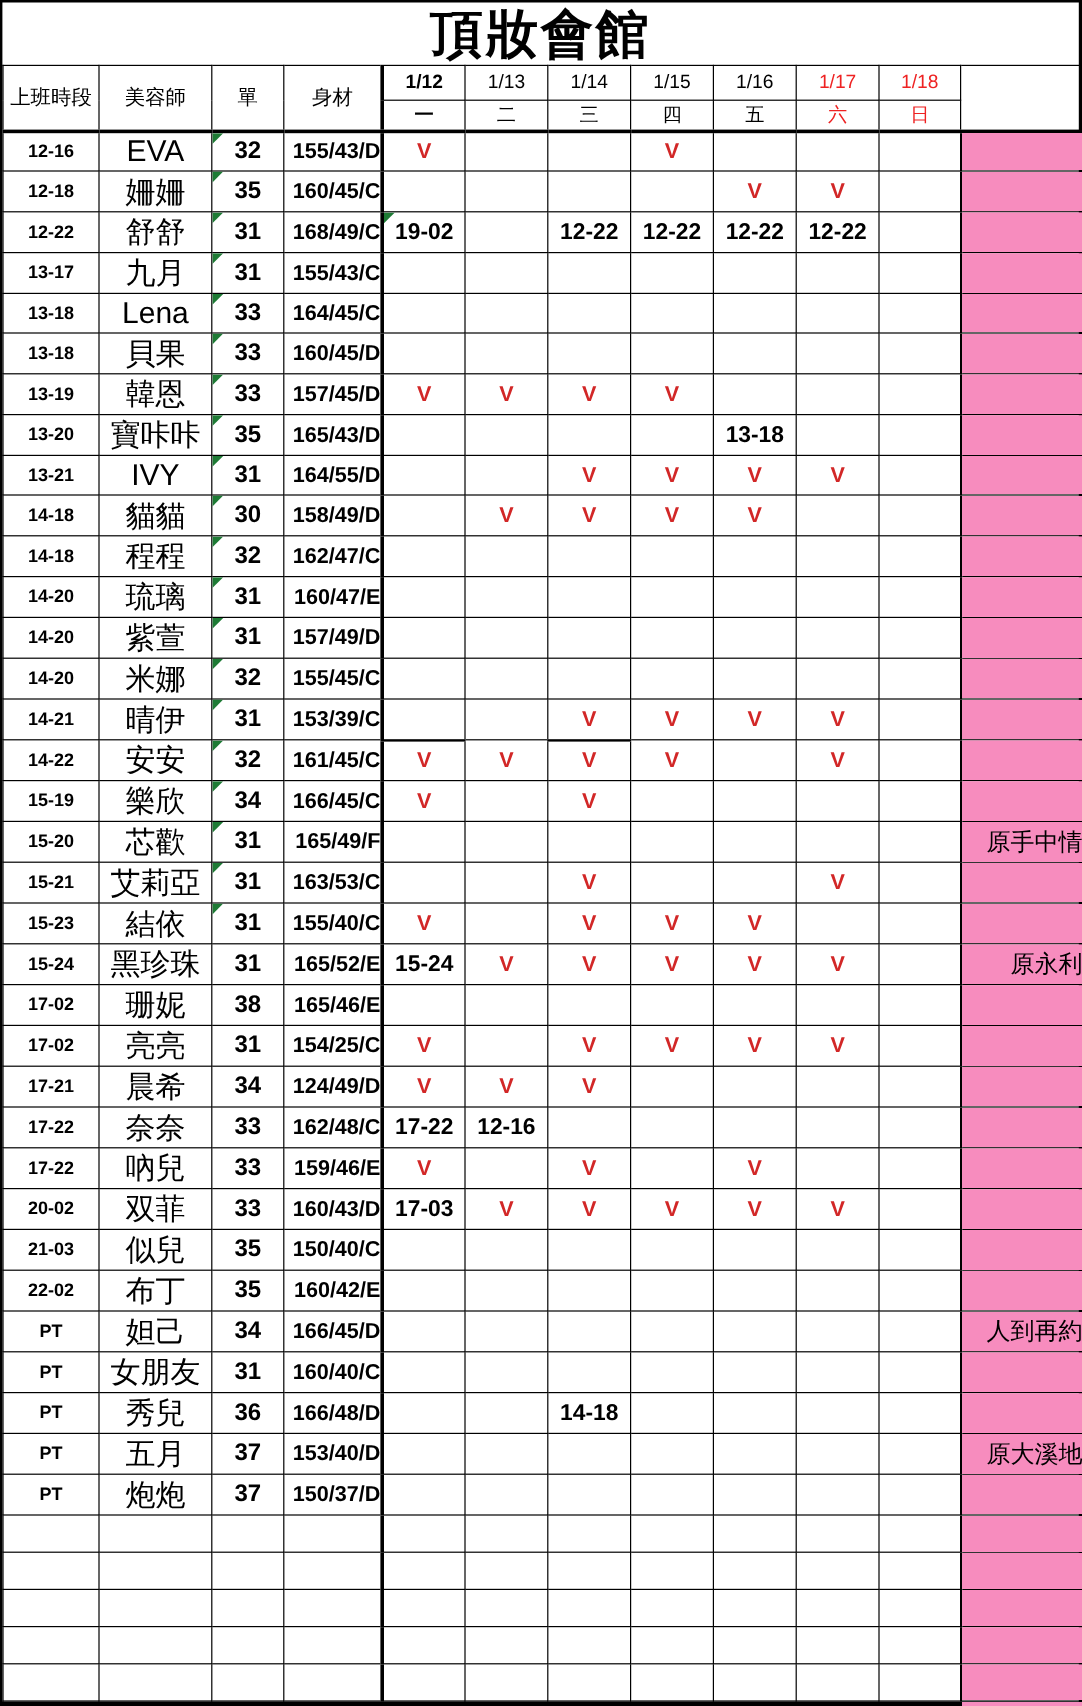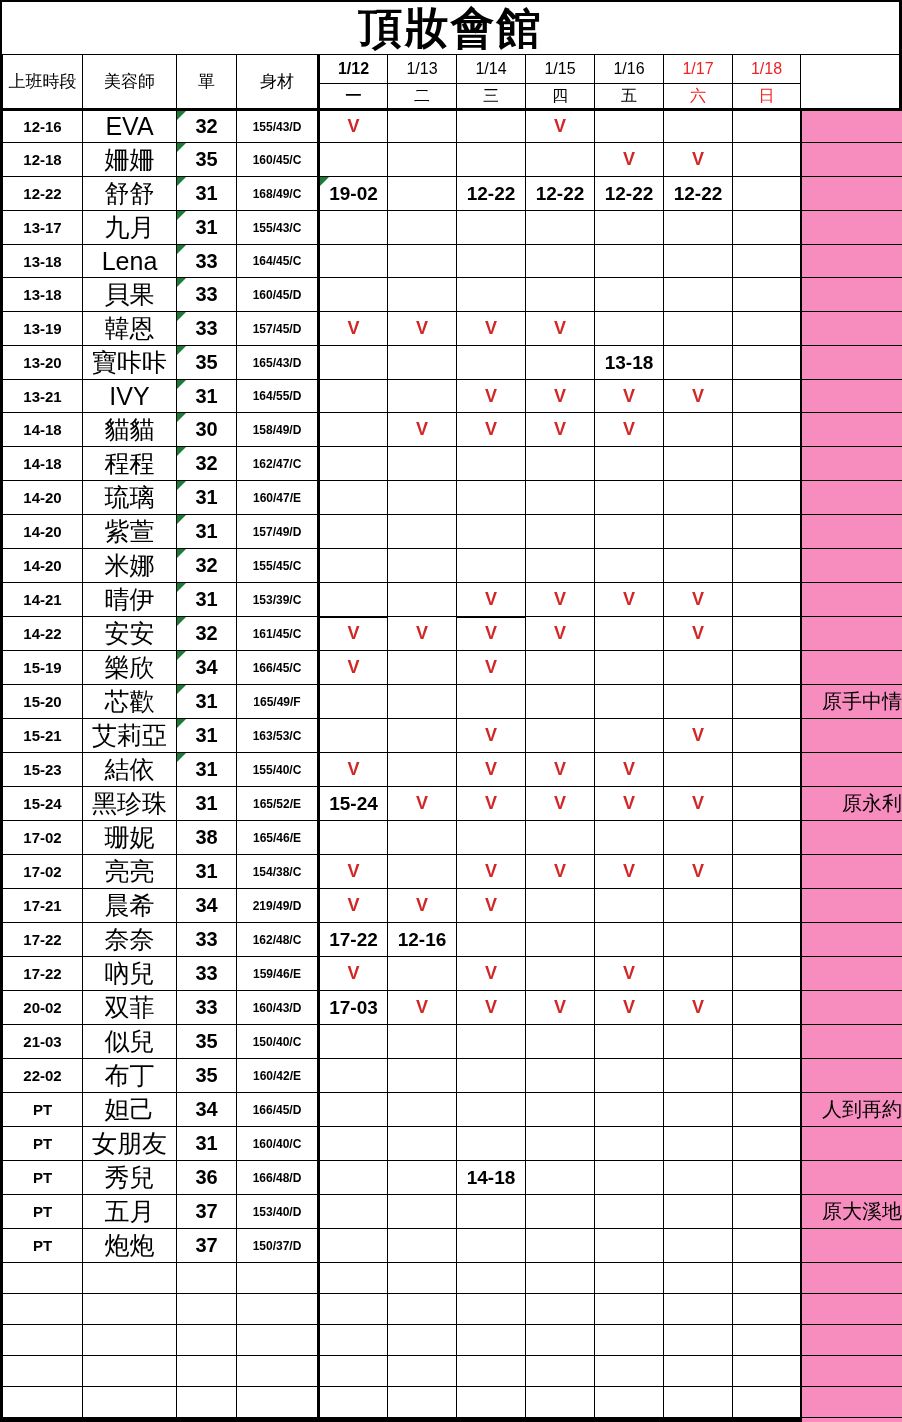--- a/index.html
+++ b/index.html
@@ -24,21 +24,21 @@
   tr.hdr2 th, th.span2{border-bottom:3px solid #000;}
   tr.data{height:33px;}
   tr.erow{height:31px;}
   .hcell{font-size:17px;}
   .date-h,.wd-h{font-size:16px;}
   .redtxt{color:var(--red-h);}
   .thickL{border-left:3px solid #000;font-weight:bold;}
   .c-shift{font-size:15px;font-weight:bold;}
   .c-name{font-size:25px;}
   .c-order{font-size:20px;font-weight:bold;}
-  .c-fig{font-size:12px;font-weight:bold;}
+  .c-fig{font-size:18px;font-weight:bold;text-align:right;}
   .c-day{font-size:19px;font-weight:bold;}
   .c-day.v{color:var(--red-m);font-size:18px;}
   .c-note{background:var(--pink);font-size:20px;border-left:2px solid #000;text-align:right;}
   .cmt::before{
     content:"";position:absolute;top:0;left:0;width:0;height:0;
     border-top:9px solid var(--green);border-right:9px solid transparent;
   }
   .bb2{border-bottom:2px solid #000;}
 </style>
 </head>
@@ -390,35 +390,35 @@
           <td class="c-day"></td>
           <td class="c-day"></td>
           <td class="c-day"></td>
           <td class="c-day"></td>
           <td class="c-note"></td>
         </tr>
         <tr class="data">
           <td class="c-shift">17-02</td>
           <td class="c-name">亮亮</td>
           <td class="c-order">31</td>
-          <td class="c-fig">154/38/C</td>
+          <td class="c-fig">154/25/C</td>
           <td class="c-day thickL v">V</td>
           <td class="c-day"></td>
           <td class="c-day v">V</td>
           <td class="c-day v">V</td>
           <td class="c-day v">V</td>
           <td class="c-day v">V</td>
           <td class="c-day"></td>
           <td class="c-note"></td>
         </tr>
         <tr class="data">
           <td class="c-shift">17-21</td>
           <td class="c-name">晨希</td>
           <td class="c-order">34</td>
-          <td class="c-fig">219/49/D</td>
+          <td class="c-fig">124/49/D</td>
           <td class="c-day thickL v">V</td>
           <td class="c-day v">V</td>
           <td class="c-day v">V</td>
           <td class="c-day"></td>
           <td class="c-day"></td>
           <td class="c-day"></td>
           <td class="c-day"></td>
           <td class="c-note"></td>
         </tr>
         <tr class="data">

